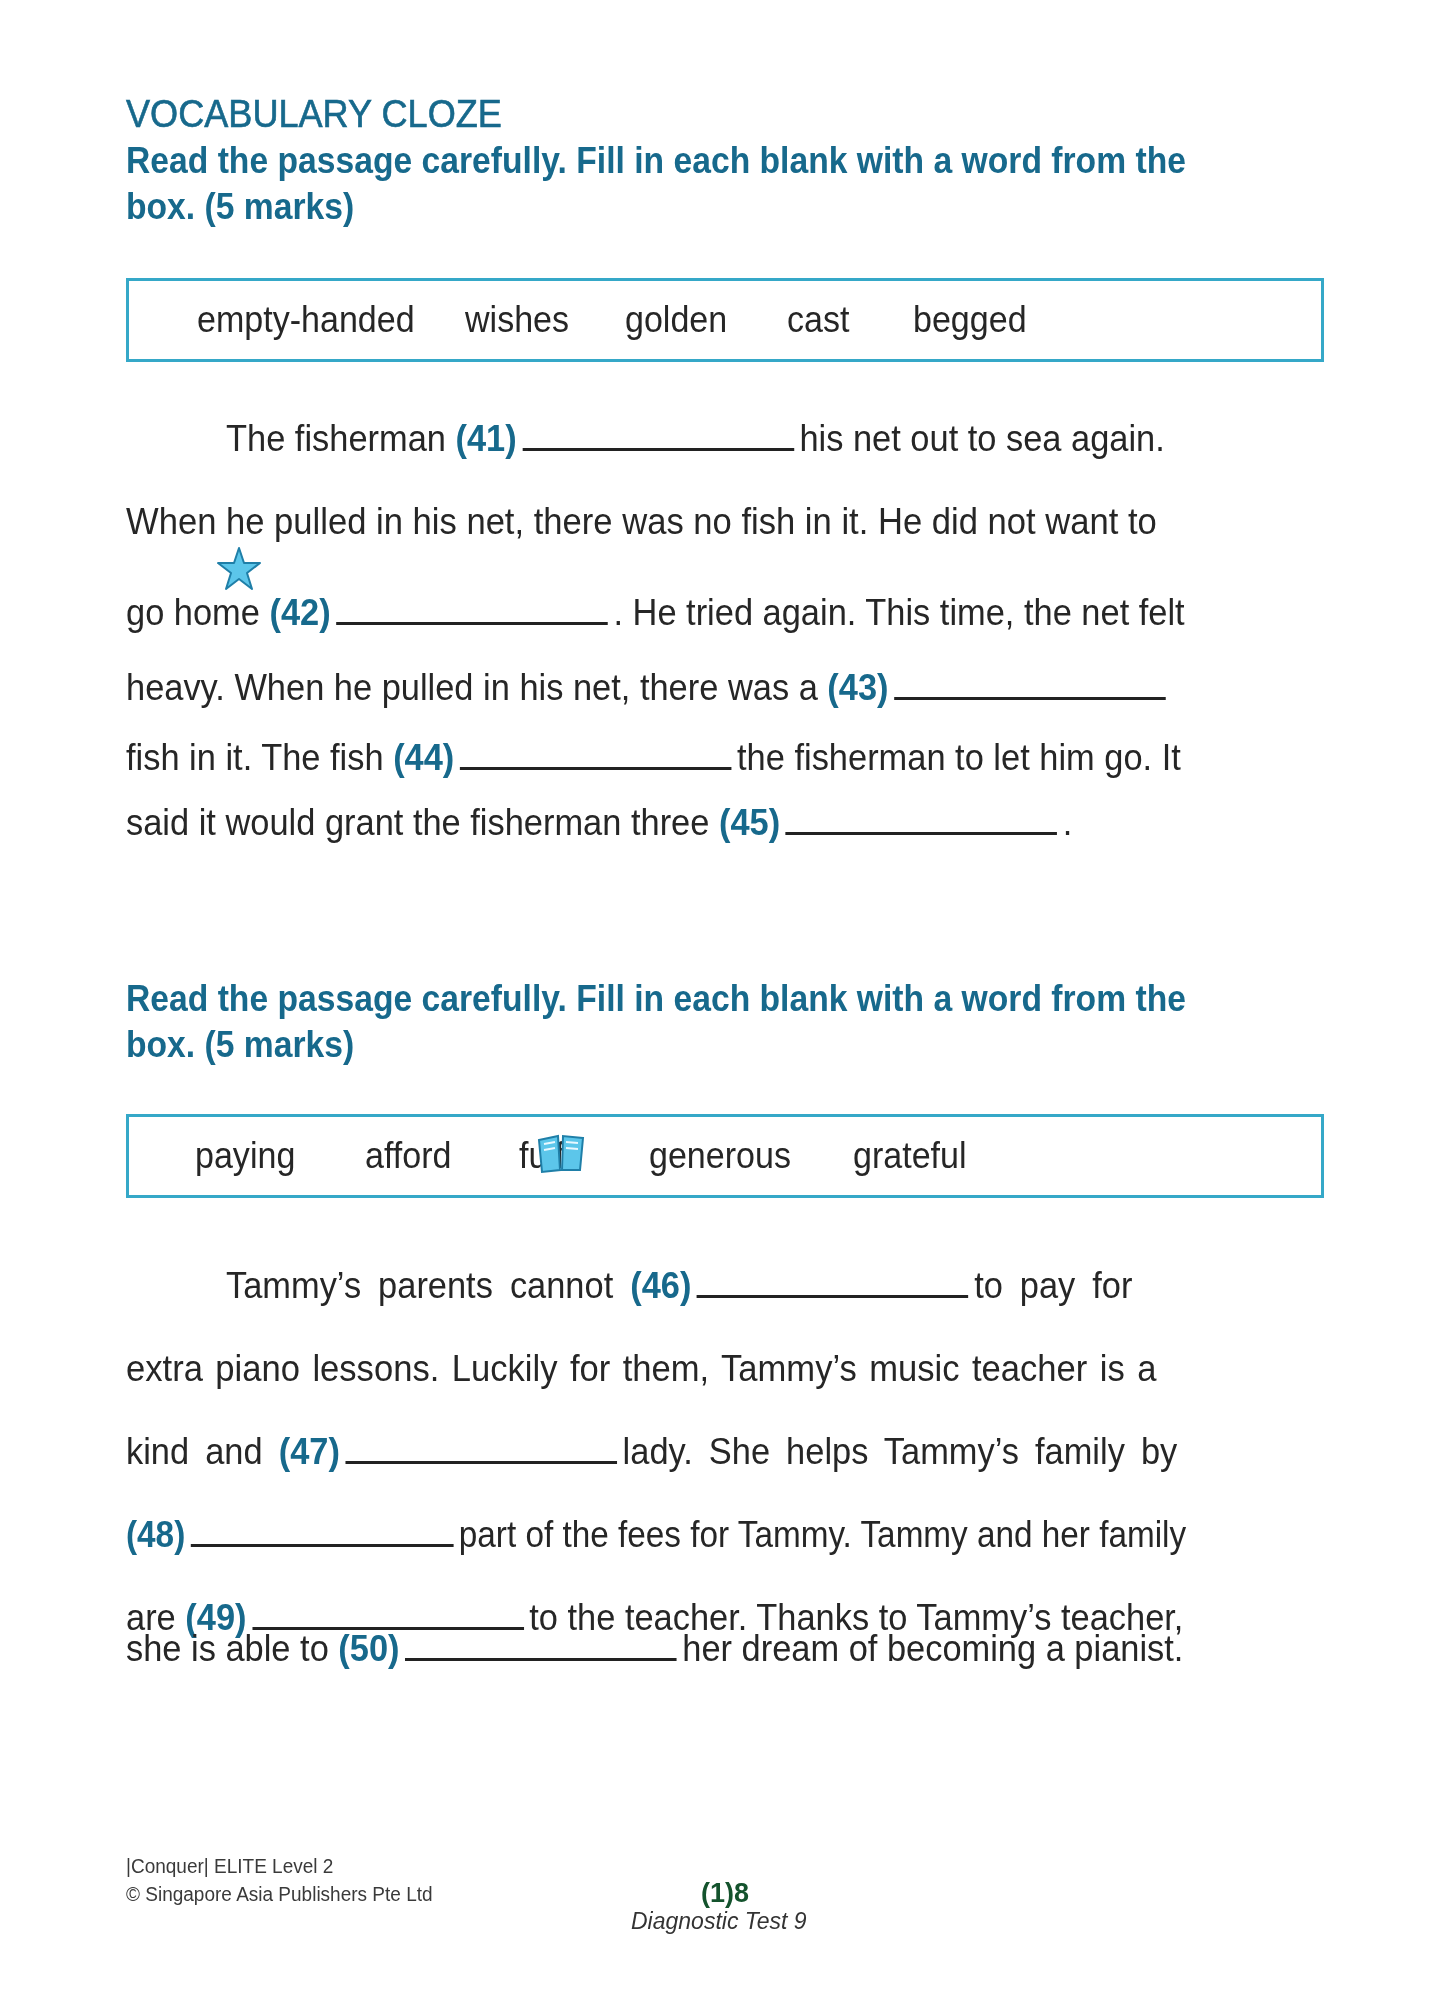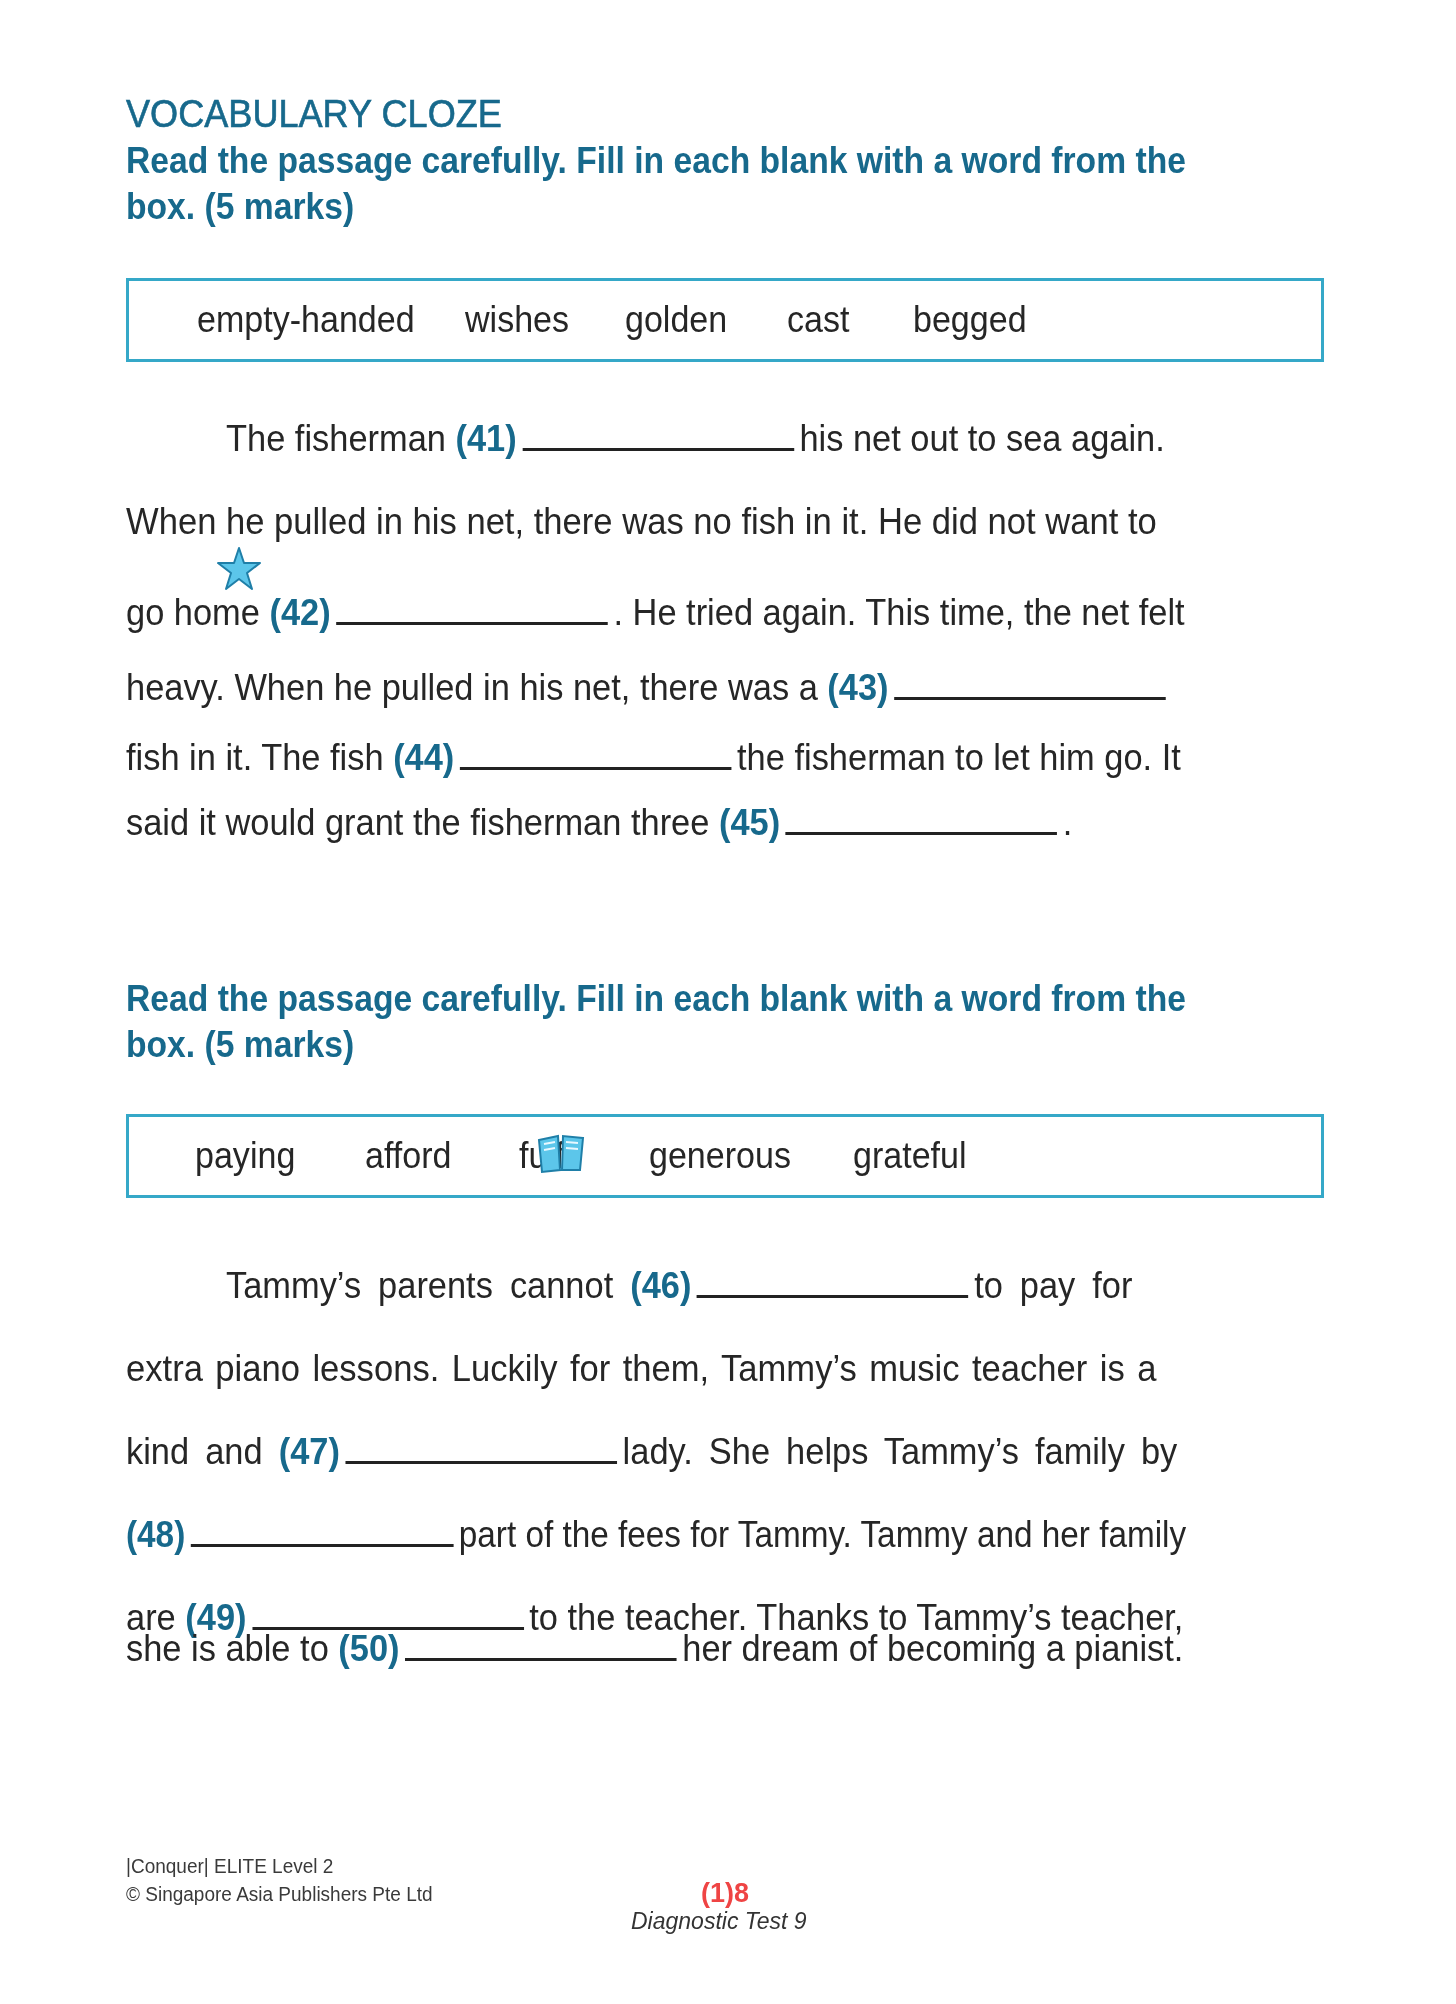--- a/index.html
+++ b/index.html
@@ -27,21 +27,21 @@
   .passage-line .inner { position:absolute; left:0; top:0; white-space:nowrap; transform-origin:left; }
   .qnum { color:#17698c; font-weight:bold; }
   .blank { display:inline-block; width:292px; border-bottom:3px solid #222; height:30px;
            vertical-align:baseline; margin:0 6px; }
 
   .star-icon { position:absolute; left:88px; top:545px; width:50px; height:48px; }
   .book-icon { position:absolute; left:410px; top:1132px; width:50px; height:44px; }
 
   .footer-left { position:absolute; left:0; top:1852px; font-size:20px; color:#3a3a3a; line-height:28px;
                  transform:scaleX(0.95); transform-origin:left; }
-  .footer-page { position:absolute; left:575px; top:1878px; font-size:27px; font-weight:bold; color:#ef4444; }
+  .footer-page { position:absolute; left:575px; top:1878px; font-size:27px; font-weight:bold; color:#14532d; }
   .footer-test { position:absolute; left:505px; top:1908px; font-size:23px; font-style:italic; color:#333; }
 </style>
 </head>
 <body>
 
 <div class="page">
 
   <div class="section-title">VOCABULARY CLOZE</div>
 
   <div class="instruction instr-1">

